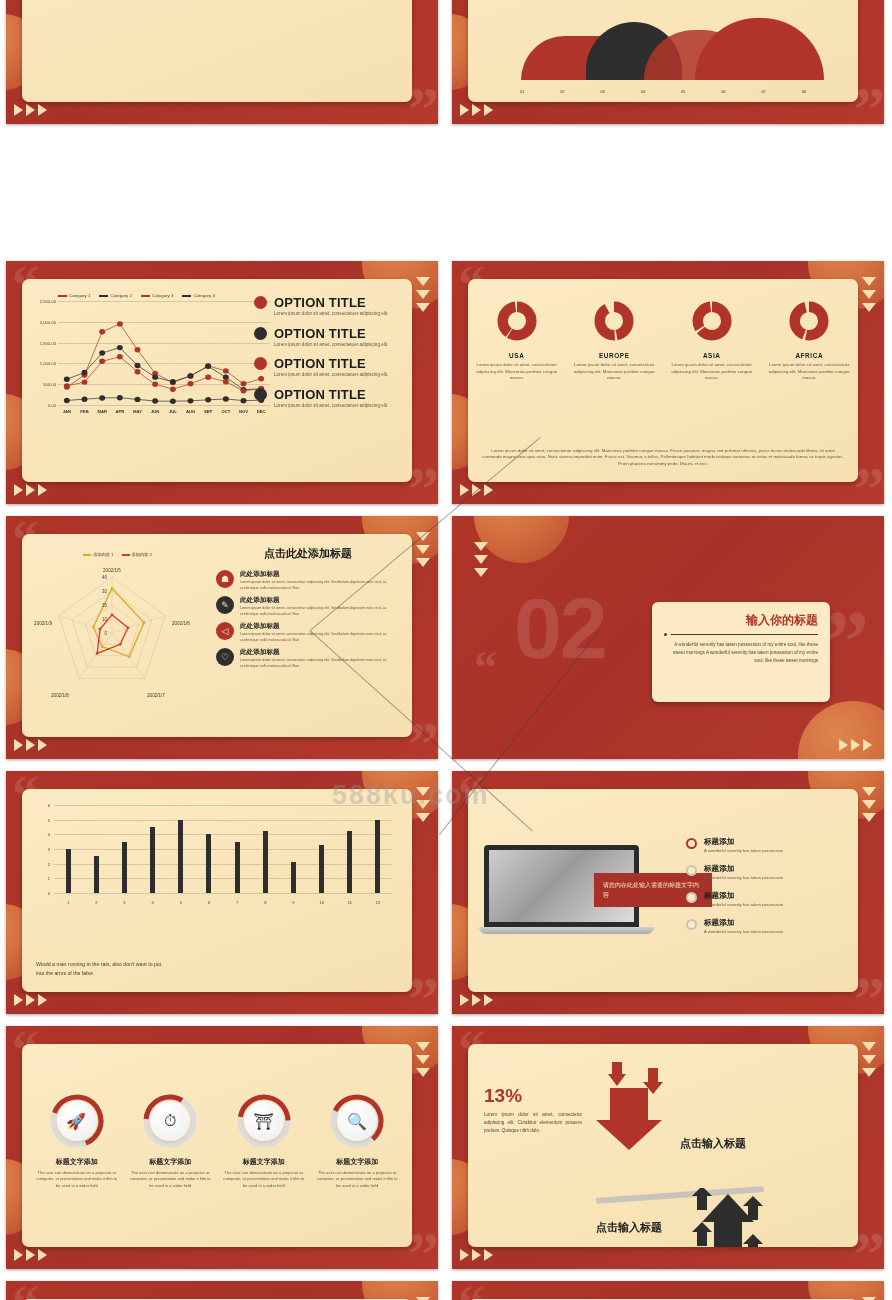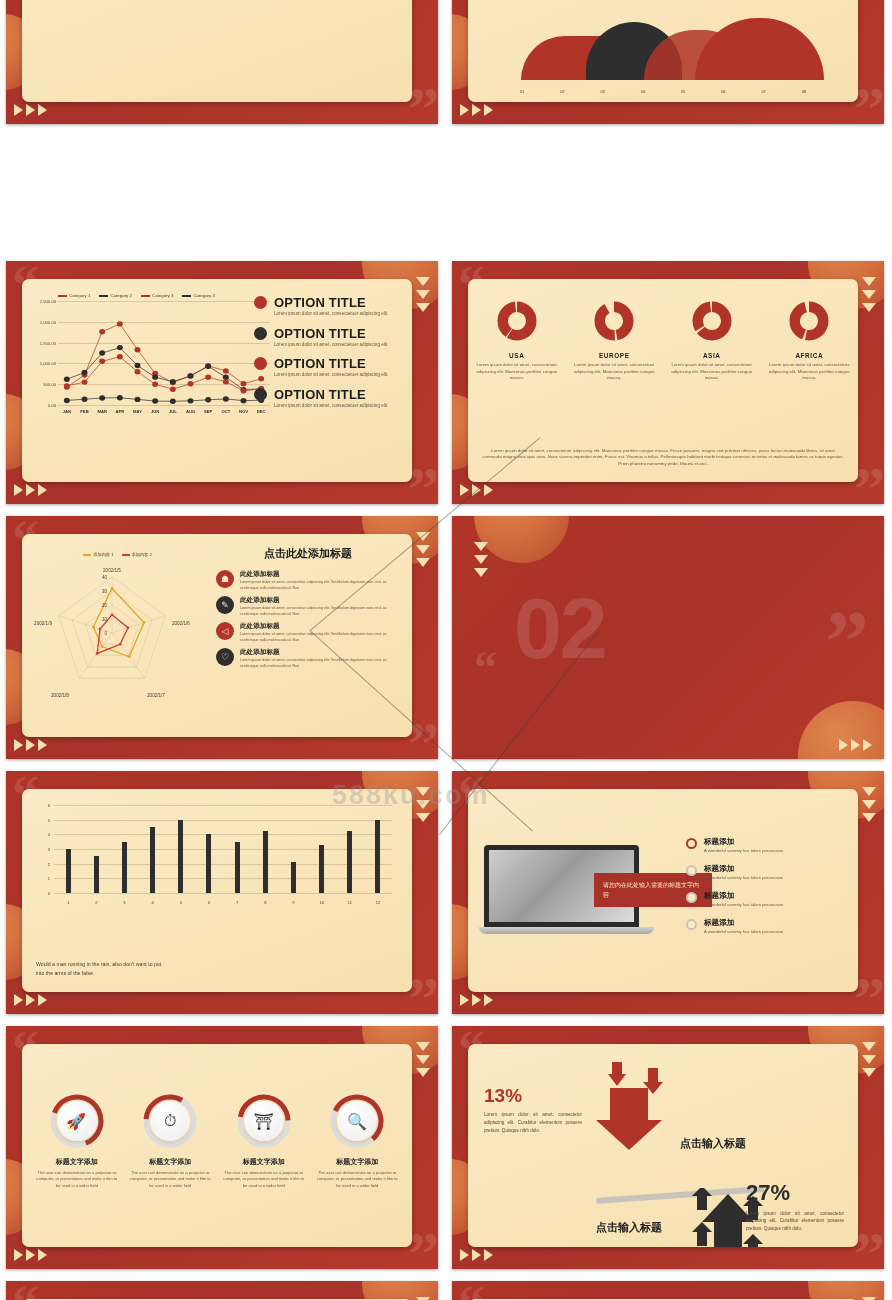--- a/index.html
+++ b/index.html
@@ -516,20 +516,28 @@
     </div>
   </div>
 
   <div class="slide">
     <div class="board">
       <div class="blob" style="width:95px;height:95px;left:22px;top:-48px;"></div>
       <div class="blob" style="width:110px;height:110px;right:-24px;bottom:-52px;"></div>
       <div class="quote-br" style="right:18px;bottom:86px;font-size:88px;color:rgba(255,255,255,.12)">”</div>
       <div class="big02">02</div>
       <div class="qmark-lg">“</div>
+      <div class="card02">
+        <h3>输入你的标题</h3>
+        <div class="c02rule">
+            <i></i>
+            <b></b>
+          </div>
+        <p>A wonderful serenity has taken possession of my entire soul, like these sweet mornings A wonderful serenity has taken possession of my entire soul, like these sweet mornings</p>
+      </div>
       <div class="tri-stack" style="left:22px;right:auto;top:26px;">
         <i class="tri-down"></i>
         <i class="tri-down"></i>
         <i class="tri-down"></i>
       </div>
       <div class="play-stack" style="left:auto;right:12px;">
         <i class="tri-right"></i>
         <i class="tri-right"></i>
         <i class="tri-right"></i>
       </div>
@@ -782,24 +790,20 @@
             <polygon points="6,8 26,8 16,-2" fill="#2e2e2e"></polygon>
           <polygon points="11,44 21,44 21,58 11,58" fill="#2e2e2e"></polygon>
             <polygon points="6,44 26,44 16,34" fill="#2e2e2e"></polygon>
           <polygon points="62,18 72,18 72,32 62,32" fill="#2e2e2e"></polygon>
             <polygon points="57,18 77,18 67,8" fill="#2e2e2e"></polygon>
           <polygon points="62,56 72,56 72,72 62,72" fill="#2e2e2e"></polygon>
             <polygon points="57,56 77,56 67,46" fill="#2e2e2e"></polygon>
           <polygon points="28,34 56,34 56,76 28,76" fill="#2e2e2e"></polygon>
             <polygon points="16,34 68,34 42,6" fill="#2e2e2e"></polygon>
         </svg>
-        <div class="ss27">
-          <div class="num">27%</div>
-          <p>Lorem ipsum dolor sit amet, consectetur adipiscing elit. Curabitur elementum posuere pretium. Quisque nibh dolo.</p>
-        </div>
       </div>
       <div class="tri-stack">
         <i class="tri-down"></i>
         <i class="tri-down"></i>
         <i class="tri-down"></i>
       </div>
       <div class="play-stack">
         <i class="tri-right"></i>
         <i class="tri-right"></i>
         <i class="tri-right"></i>

